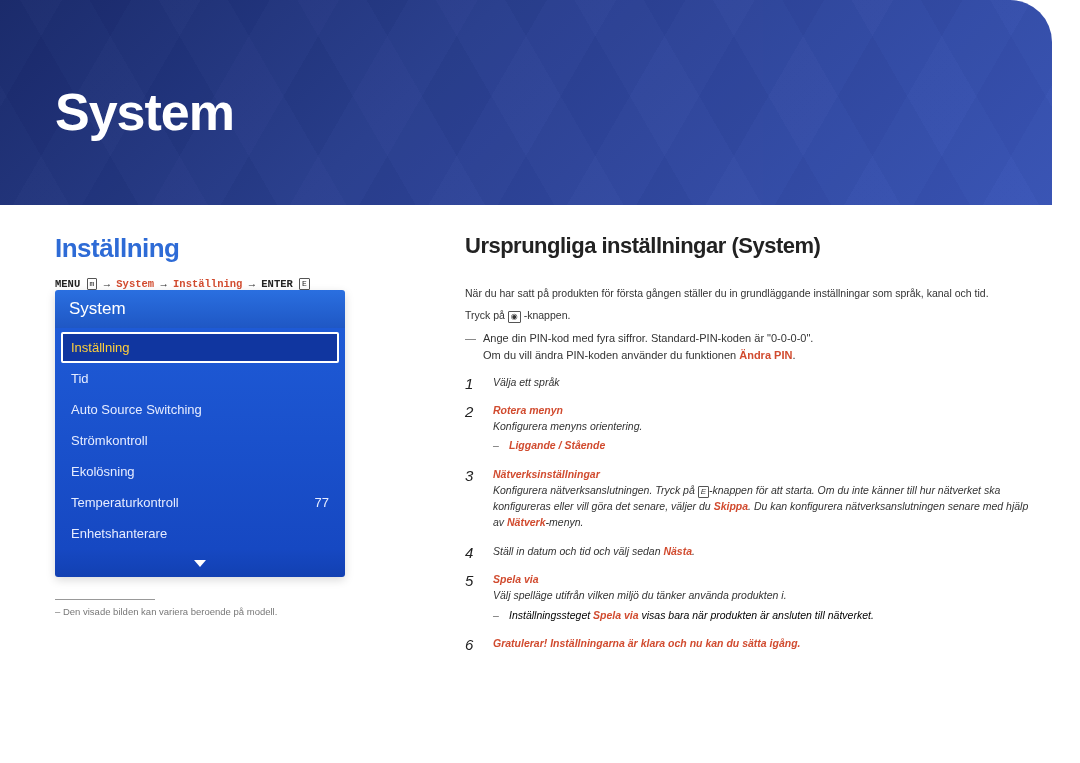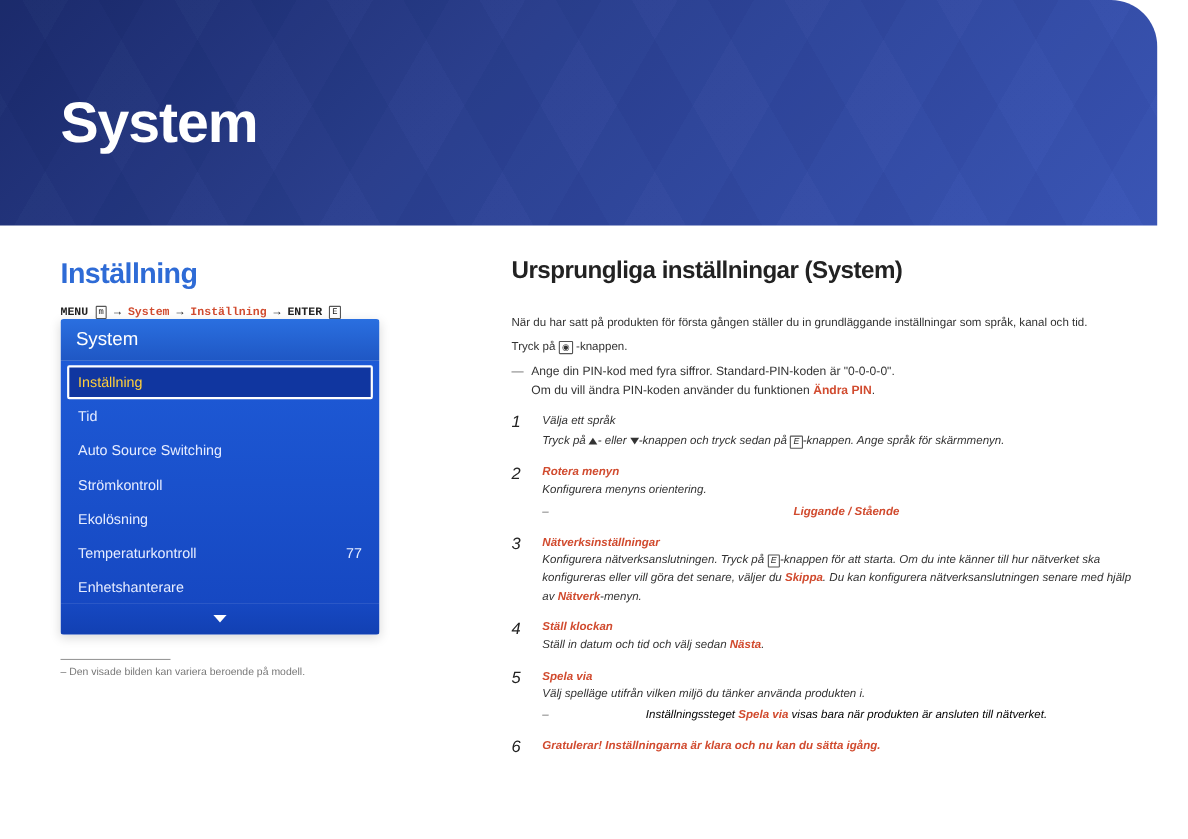--- a/index.html
+++ b/index.html
@@ -183,21 +183,20 @@
     font-weight: 400;
     color: #222;
   }
   .step-head { color: #333; margin-bottom: 3px; }
   .step-sub { color: #333; }
   .step-red { color: #d14b2f; font-weight: 700; }
   .sub-dash {
     position: relative;
     padding-left: 16px;
     margin-top: 3px;
-    text-align: center;
   }
   .sub-dash::before {
     content: "–";
     position: absolute;
     left: 0;
     color: #666;
   }
   .tri-up, .tri-down {
     display:inline-block; width:0; height:0; vertical-align:middle;
   }
@@ -273,37 +272,33 @@
       <span>Tryck på </span><span class="inline-icon">◉</span><span> -knappen.</span>
     </p>
     <div class="dash-note">
       <span>Ange din PIN-kod med fyra siffror. Standard-PIN-koden är "0-0-0-0".</span><br>
       <span>Om du vill ändra PIN-koden använder du funktionen </span><span class="hl">Ändra PIN</span><span>.</span>
     </div>
 
     <ol class="steps">
       <li>
         <div class="step-head">Välja ett språk</div>
-        <div class="step-sub">
-          <span>Tryck på </span><span class="tri-up"></span><span>- eller </span><span class="tri-down"></span><span>-knappen och tryck sedan på </span><span class="inline-icon">E</span><span>-knappen. Ange språk för skärmmenyn.</span>
-        </div>
       </li>
       <li>
         <div class="step-red">Rotera menyn</div>
         <div class="step-sub">Konfigurera menyns orientering.</div>
         <div class="sub-dash"><span class="step-red">Liggande / Stående</span></div>
       </li>
       <li>
         <div class="step-red">Nätverksinställningar</div>
         <div class="step-sub">
           <span>Konfigurera nätverksanslutningen. Tryck på </span><span class="inline-icon">E</span><span>-knappen för att starta. Om du inte känner till hur nätverket ska konfigureras eller vill göra det senare, väljer du </span><span class="hl">Skippa</span><span>. Du kan konfigurera nätverksanslutningen senare med hjälp av </span><span class="hl">Nätverk</span><span>-menyn.</span>
         </div>
       </li>
       <li>
-        <div class="step-red">Ställ klockan</div>
         <div class="step-sub">
           <span>Ställ in datum och tid och välj sedan </span><span class="hl">Nästa</span><span>.</span>
         </div>
       </li>
       <li>
         <div class="step-red">Spela via</div>
         <div class="step-sub">Välj spelläge utifrån vilken miljö du tänker använda produkten i.</div>
         <div class="sub-dash">
           <span>Inställningssteget </span><span class="hl">Spela via</span><span> visas bara när produkten är ansluten till nätverket.</span>
         </div>

